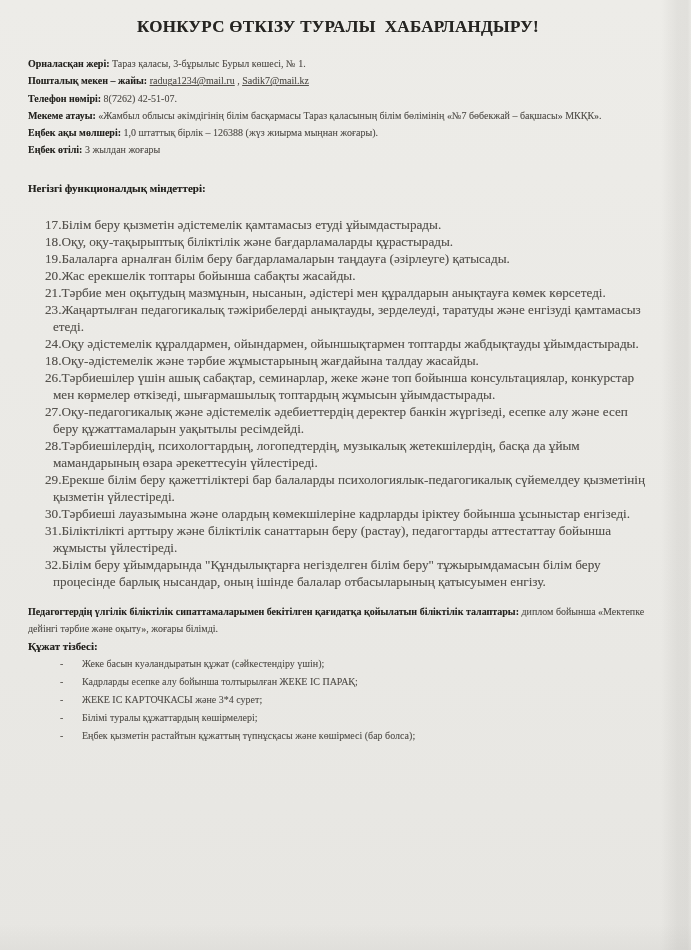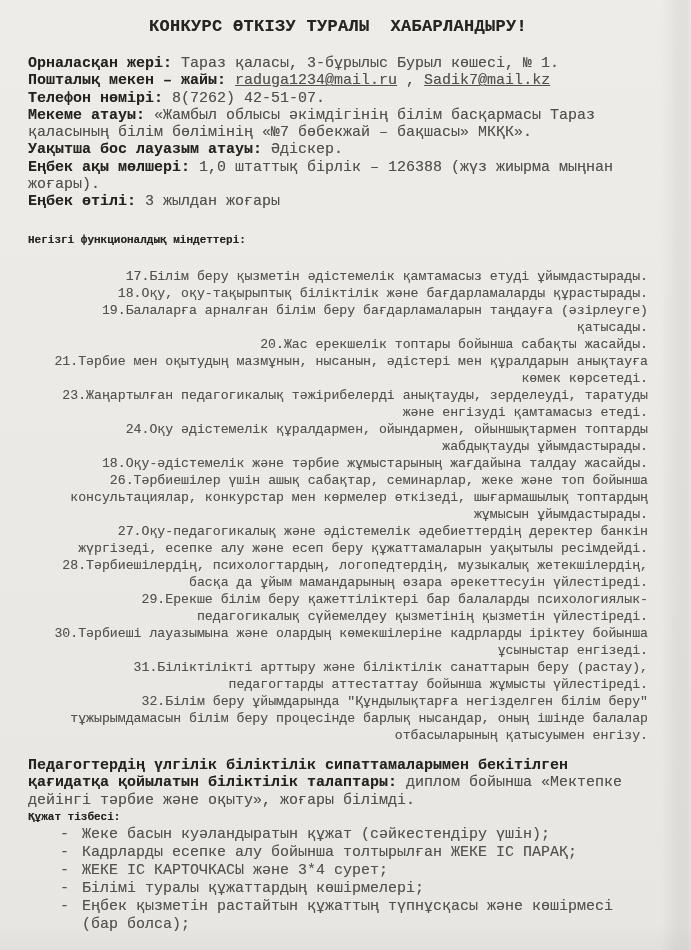--- a/index.html
+++ b/index.html
@@ -2,21 +2,21 @@
 <html><head>
 <meta charset="utf-8">
 <style>
   html,body{margin:0;padding:0;background:#e9e8e4;}
   .page{
     position:relative;
     width:691px;height:950px;
     box-sizing:border-box;
     padding:16px 43px 0 28px;
     background:linear-gradient(180deg,#edece8 0%,#eae9e5 55%,#e7e6e2 100%);
-    font-family:Liberation Mono, monospace;
+    font-family:Liberation Serif, serif;
     color:#4f4d49;
     overflow:hidden;
   }
   .page::before{
     content:"";position:absolute;top:0;right:0;width:30px;height:100%;
     background:linear-gradient(90deg,rgba(125,123,119,0) 0%,rgba(125,123,119,0.10) 55%,rgba(150,148,144,0.14) 88%,rgba(125,123,119,0.04) 100%);
     pointer-events:none;
   }
   .page::after{
     content:"";position:absolute;left:0;bottom:0;width:100%;height:26px;
@@ -24,35 +24,34 @@
     pointer-events:none;
   }
   .doc-title{
     margin:0 0 17px 0;
     text-align:center;
     font-size:17px;font-weight:bold;line-height:22px;
     letter-spacing:.3px;color:#262522;
     white-space:pre-wrap;
     text-shadow:0 0 .6px rgba(38,37,34,.5);
   }
-  .body-text{font-size:15px;line-height:17.3px;text-shadow:0 0 .5px rgba(79,77,73,.4);}
+  .body-text{font-size:10px;line-height:17.3px;text-shadow:0 0 .5px rgba(79,77,73,.4);}
   .field{margin:0;}
   .label{font-weight:bold;color:#24231f;}
   .value{color:#53504b;}
   .link{color:#53504b;text-decoration:underline;cursor:pointer;}
   .section-heading{
     margin:21px 0 0 0;
     font-size:11px;font-weight:bold;line-height:17.3px;color:#24231f;
     text-shadow:0 0 .5px rgba(36,35,31,.45);
   }
   .duties{
     margin:19px 0 0 17px;
     font-size:13.2px;line-height:17px;color:#55524d;
     text-shadow:0 0 .5px rgba(85,82,77,.4);
-    text-align:right;
   }
   .duty{padding-left:8px;text-indent:-8px;}
   .qual{margin-top:13px;}
   .docs-heading{margin-top:0;}
   .doc-list{margin:0;}
   .doc-item{display:flex;line-height:18px;}
   .doc-dash{flex:none;width:22px;padding-left:32px;color:#55524d;}
   .doc-text{color:#55524d;}
 </style>
 </head>
@@ -60,21 +59,20 @@
 
 <div class="page">
 
   <h1 class="doc-title">КОНКУРС ӨТКІЗУ ТУРАЛЫ  ХАБАРЛАНДЫРУ!</h1>
 
   <div class="body-text">
     <p class="field"><span class="label">Орналасқан жері:</span><span class="value"> Тараз қаласы, 3-бұрылыс Бурыл көшесі, № 1.</span></p>
     <p class="field"><span class="label">Пошталық мекен – жайы:</span><span class="value"> </span><span class="link">raduga1234@mail.ru</span><span class="value"> ,  </span><span class="link">Sadik7@mail.kz</span></p>
     <p class="field"><span class="label">Телефон нөмірі:</span><span class="value"> 8(7262) 42-51-07.</span></p>
     <p class="field"><span class="label">Мекеме атауы:</span><span class="value">  «Жамбыл облысы әкімдігінің білім басқармасы Тараз қаласының білім бөлімінің  «№7 бөбекжай – бақшасы» МКҚК».</span></p>
-    <p class="field"><span class="label">Уақытша бос лауазым атауы:</span><span class="value">  Әдіскер.</span></p>
     <p class="field"><span class="label">Еңбек ақы мөлшері:</span><span class="value"> 1,0 штаттық бірлік – 126388 (жүз жиырма мыңнан жоғары).</span></p>
     <p class="field"><span class="label">Еңбек өтілі:</span><span class="value"> 3 жылдан жоғары</span></p>
   </div>
 
   <p class="section-heading">Негізгі функционалдық міндеттері:</p>
 
   <div class="duties">
     <div class="duty"><span>17.</span><span>Білім беру қызметін әдістемелік қамтамасыз етуді ұйымдастырады.</span></div>
     <div class="duty"><span>18.</span><span>Оқу, оқу-тақырыптық біліктілік және бағдарламаларды құрастырады.</span></div>
     <div class="duty"><span>19.</span><span>Балаларға арналған білім беру бағдарламаларын таңдауға (әзірлеуге) қатысады.</span></div>

